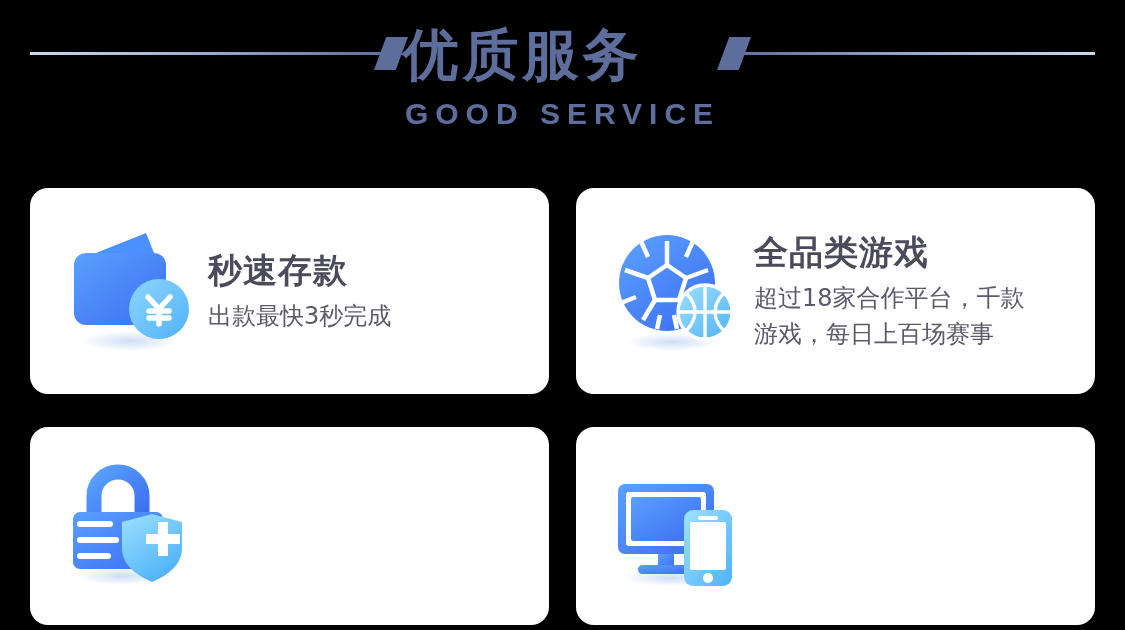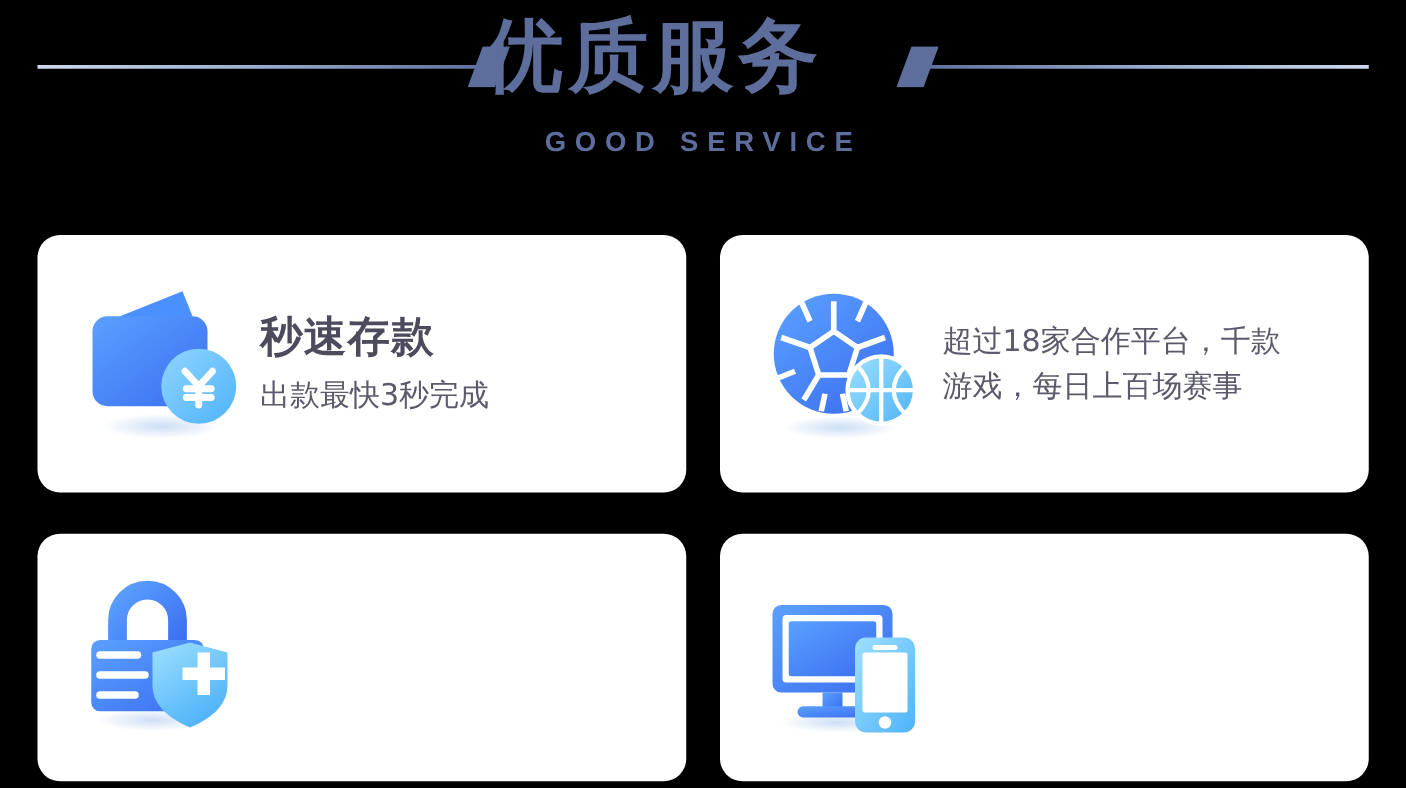--- a/index.html
+++ b/index.html
@@ -58,38 +58,38 @@
     clip-path: polygon(36% 0, 100% 0, 64% 100%, 0 100%);
   }
   .header-slash.right {
     right: 374px;
     clip-path: polygon(36% 0, 100% 0, 64% 100%, 0 100%);
   }
 
   .header-title {
     position: absolute;
     left: 0;
-    top: 4px;
+    top: 14px;
     width: 1045px;
     text-align: center;
-    font-size: 64px;
+    font-size: 56px;
     font-weight: bold;
     letter-spacing: 4px;
     color: #5d6e9c;
     line-height: 82px;
     font-family: "DejaVu Sans", "Liberation Sans", sans-serif;
   }
 
   .header-subtitle {
     position: absolute;
     left: 0;
     top: 96px;
     width: 1125px;
     text-align: center;
-    font-size: 22px;
+    font-size: 30px;
     font-weight: bold;
     letter-spacing: 7px;
     color: #5d6e9c;
     line-height: 36px;
   }
 
   
   .grid {
     position: absolute;
     left: 30px;
@@ -235,20 +235,21 @@
           <g fill="none" stroke="#ffffff" stroke-width="3.4">
             <circle cx="95" cy="87" r="27"></circle>
             <line x1="95" y1="60" x2="95" y2="114"></line>
             <line x1="68" y1="87" x2="122" y2="87"></line>
             <path d="M76 68 C88 80 88 94 76 106"></path>
             <path d="M114 68 C102 80 102 94 114 106"></path>
           </g>
         </svg>
       </div>
       <div class="card-text">
+        <div class="card-title">全品类游戏</div>
         <div class="card-subtitle">超过18家合作平台，千款<br>游戏，每日上百场赛事</div>
       </div>
     </div>
 
     <div class="card">
       <div class="card-icon">
         <svg class="icon-svg" viewBox="0 0 132 132" xmlns="http://www.w3.org/2000/svg">
           <defs>
             <linearGradient id="g3a" x1="0" y1="0" x2="1" y2="1">
               <stop offset="0" stop-color="#5aa0ff"></stop>

